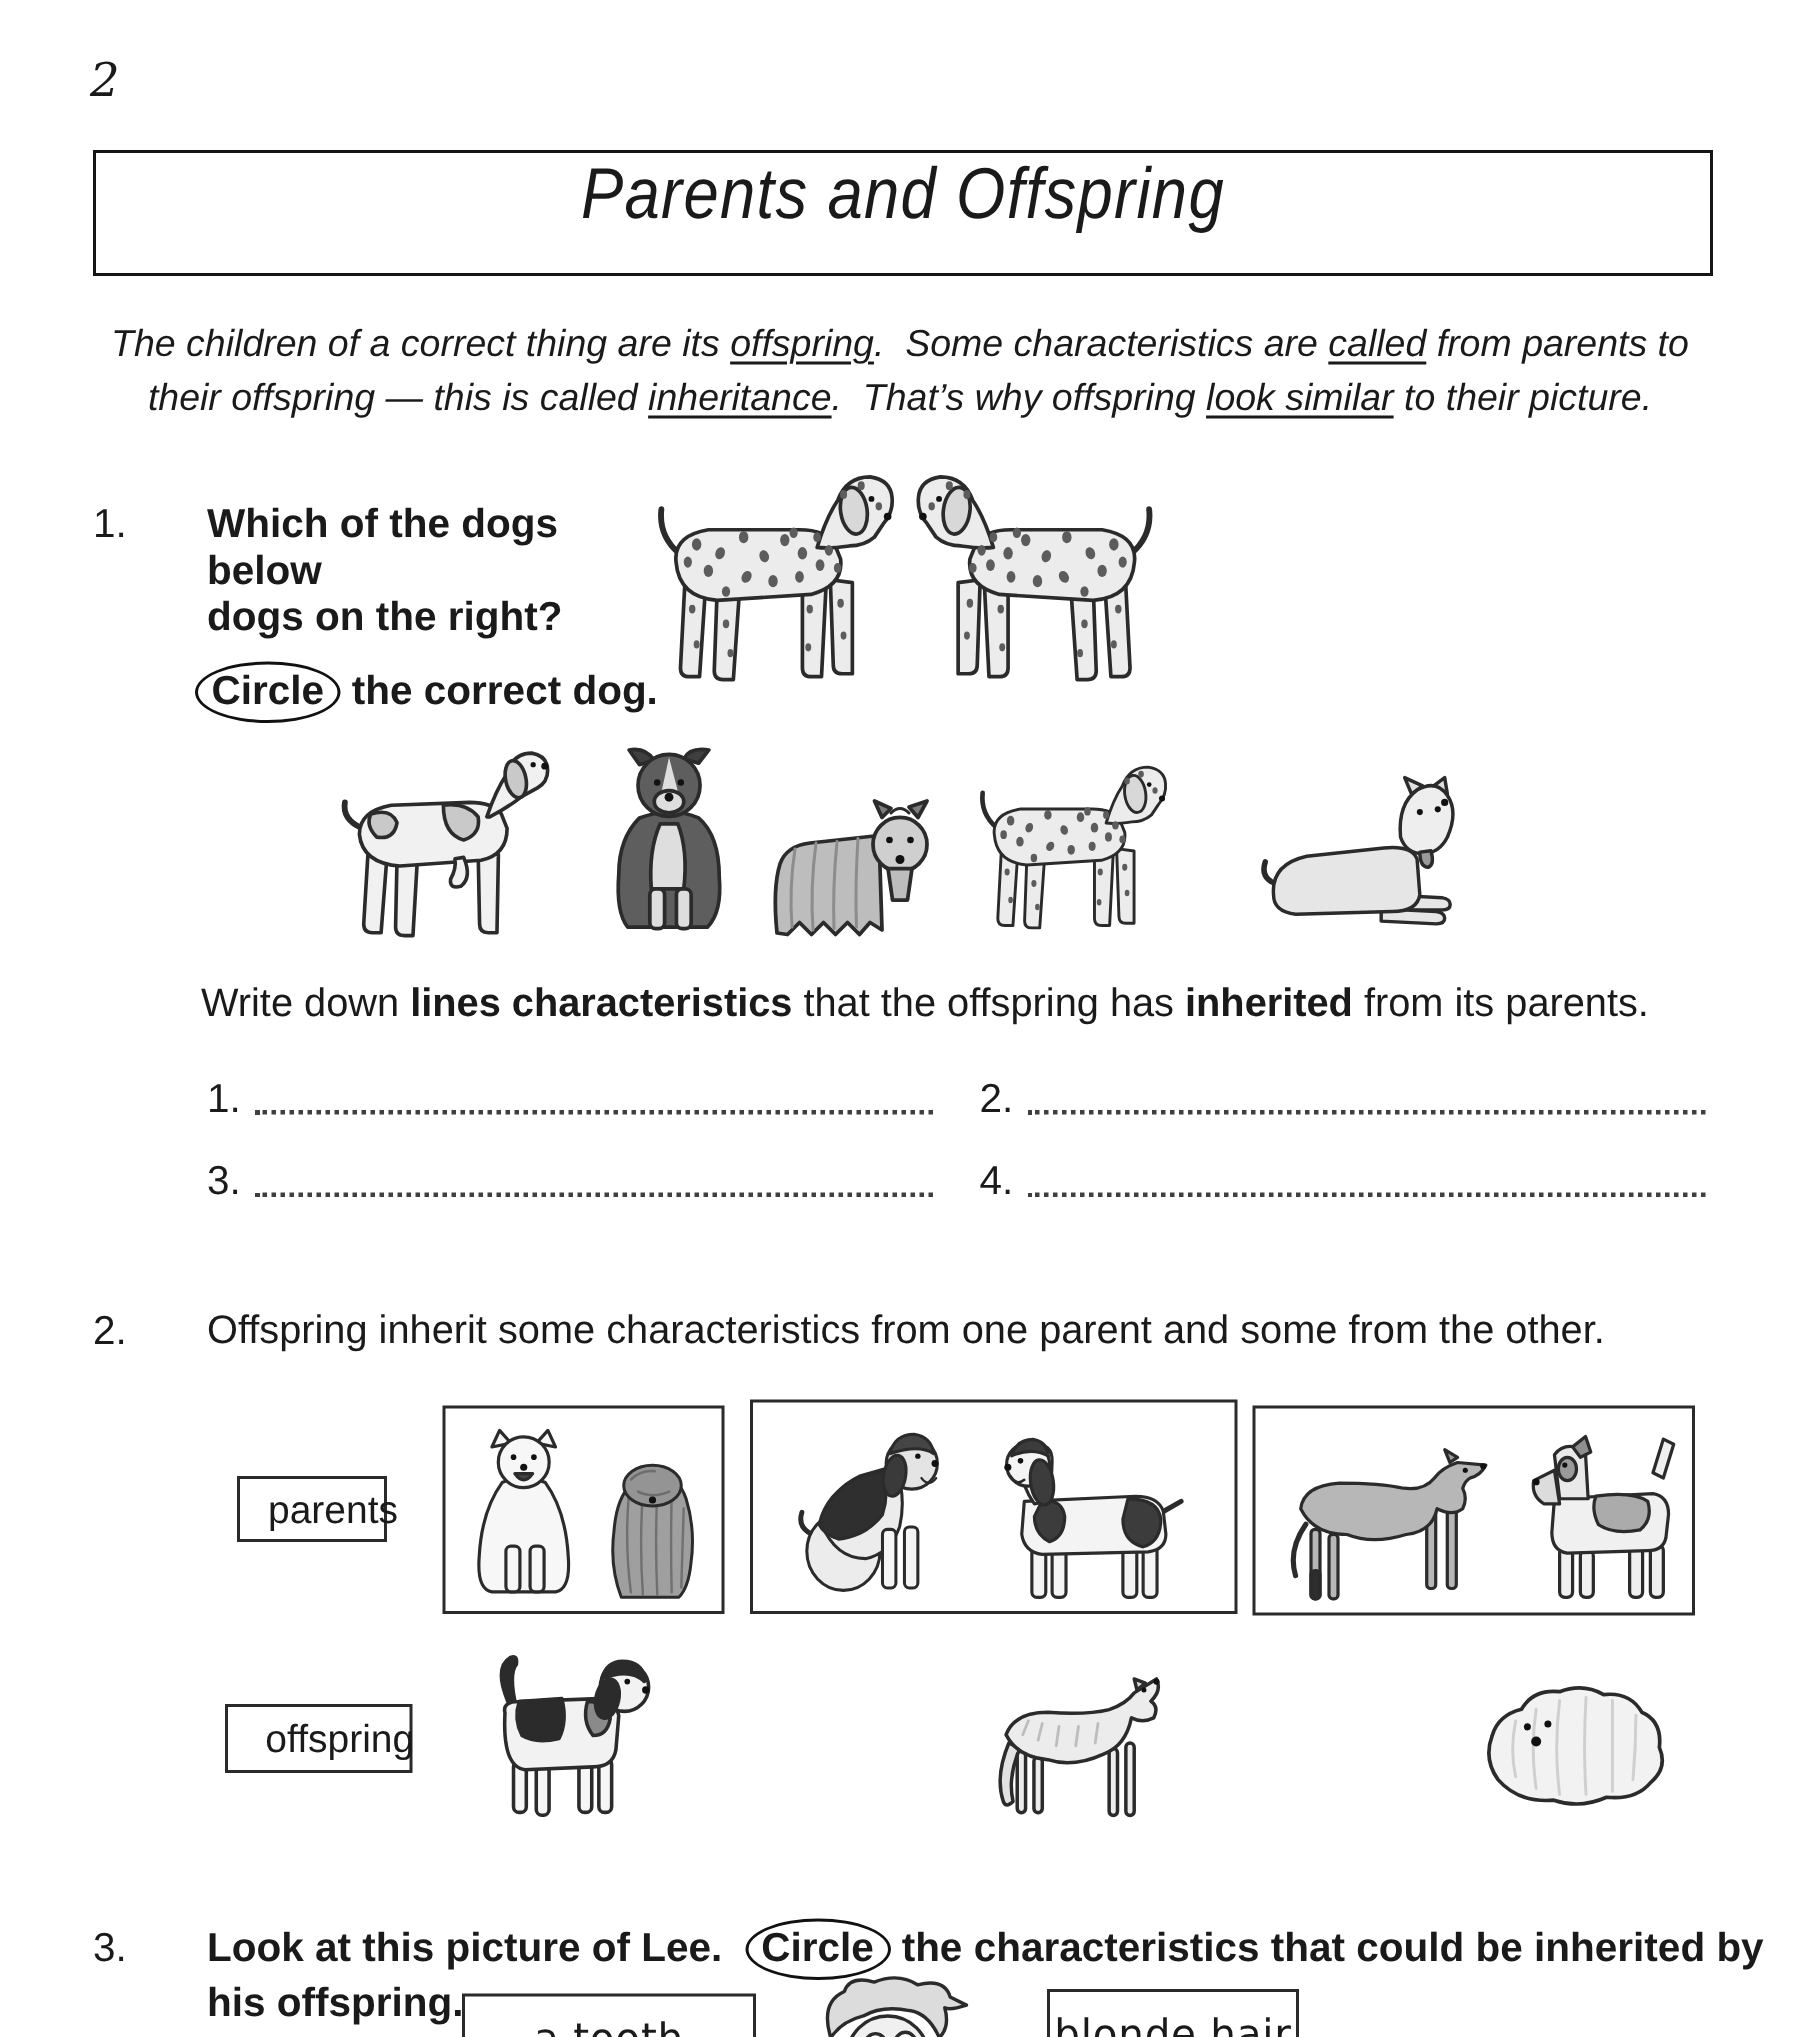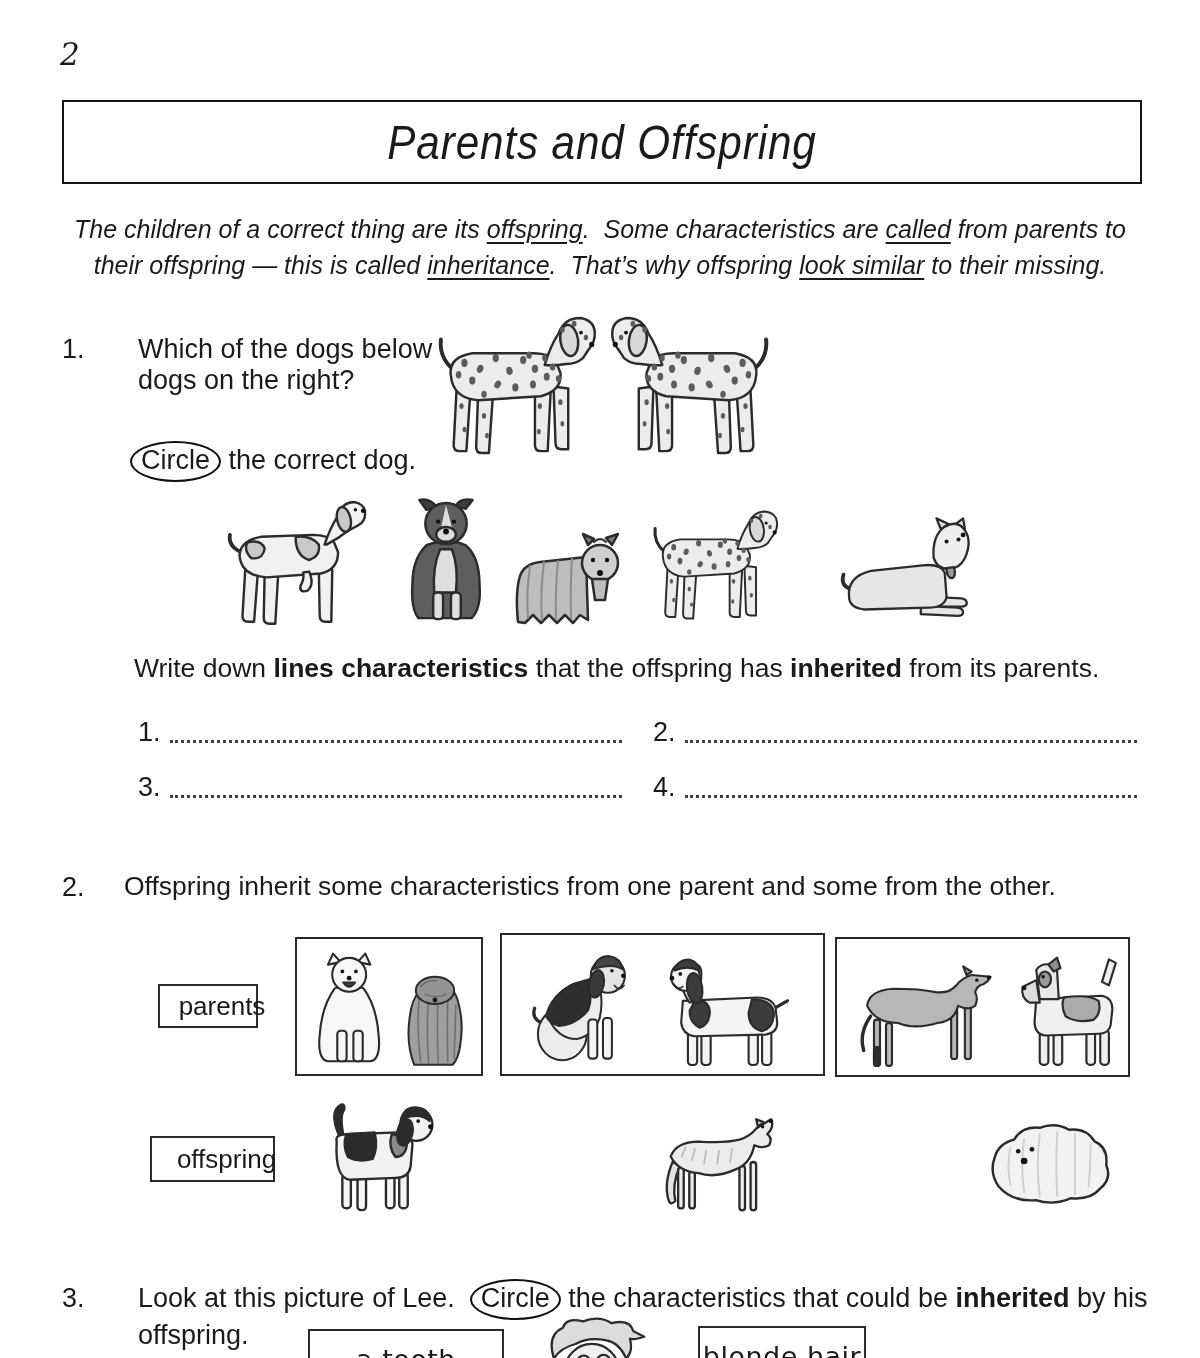--- a/index.html
+++ b/index.html
@@ -2,27 +2,27 @@
 <html><head>
 <meta charset="utf-8">
 <style>
   html,body{margin:0;padding:0;}
   body{width:1200px;height:1358px;overflow:hidden;background:#fff;position:relative;
        font-family:"Liberation Sans",sans-serif;color:#1a1a1a;}
   .abs{position:absolute;}
   svg{display:block;overflow:visible;}
   .pagenum{font-family:"DejaVu Serif",serif;font-style:italic;font-size:31px;}
   .titlebox{left:62px;top:100px;width:1076px;height:80px;border:2.5px solid #151515;
-            display:flex;align-items:center;justify-content:center;}
+            display:flex;align-items:flex-start;justify-content:center;}
   .title{font-style:italic;font-size:48px;letter-spacing:1px;transform:scaleX(.88);white-space:nowrap;}
   .intro{left:40px;top:211px;width:1120px;text-align:center;font-style:italic;
          font-size:25px;line-height:36px;}
   .u{text-decoration:underline;text-underline-offset:4px;text-decoration-thickness:2px;}
   .qnum{font-size:27px;}
-  .qtext{font-size:27px;line-height:31px;}
+  .qtext{font-size:27px;line-height:31px;font-weight:bold;}
   .body26{font-size:26.5px;line-height:33px;}
   .oval{display:inline-block;border:2.5px solid #111;border-radius:50%;padding:2px 9px 4px;}
   .ansrow{display:flex;align-items:flex-end;font-size:27px;height:34px;}
   .dotline{flex:1;border-bottom:3.2px dotted #3f3f3f;margin:0 0 5px 9px;}
   .wbox{border:2.5px solid #2a2a2a;box-sizing:border-box;background:#fff;}
   .lblbox{display:flex;align-items:center;justify-content:center;font-size:26px;padding-left:28px;}
   .pairbox{display:flex;align-items:flex-end;justify-content:center;gap:14px;padding-bottom:4px;}
   .charbox{text-align:center;font-size:27px;padding-top:13px;letter-spacing:.5px;
            font-family:"DejaVu Sans",sans-serif;}
 </style>
@@ -30,21 +30,21 @@
 <body>
 
 <div class="abs pagenum" style="left:60px;top:36px;">2</div>
 
 <div class="abs titlebox">
   <span class="title">Parents and Offspring</span>
 </div>
 
 <div class="abs intro">
   <div><span>The children of a correct thing are its </span><span class="u">offspring</span><span>.&nbsp; Some characteristics are </span><span class="u">called</span><span> from parents to</span></div>
-  <div><span>their offspring — this is called </span><span class="u">inheritance</span><span>.&nbsp; That’s why offspring </span><span class="u">look similar</span><span> to their missing.</span></div>
+  <div><span>their offspring — this is called </span><span class="u">inheritance</span><span>.&nbsp; That’s why offspring </span><span class="u">look similar</span><span> to their picture.</span></div>
 </div>
 
 <div class="abs qnum" style="left:62px;top:334px;">1.</div>
 <div class="abs qtext" style="left:138px;top:334px;width:300px;">
   <div>Which of the dogs below</div>
   <div>dogs on the right?</div>
 </div>
 <div class="abs qtext" style="left:130px;top:441px;">
   <span class="oval">Circle</span><span> the correct dog.</span>
 </div>
@@ -179,21 +179,21 @@
 <div class="abs ansrow" style="left:138px;top:769px;width:484px;">
   <span>3.</span>
     <div class="dotline"></div>
 </div>
 <div class="abs ansrow" style="left:653px;top:769px;width:484px;">
   <span>4.</span>
     <div class="dotline"></div>
 </div>
 
 <div class="abs qnum" style="left:62px;top:872px;">2.</div>
-<div class="abs body26" style="left:124px;top:870px;width:940px;">
+<div class="abs body26" style="left:138px;top:870px;width:940px;">
   <div>Offspring inherit some characteristics from one parent and some from the other.</div>
 </div>
 
 <div class="abs wbox lblbox" style="left:158px;top:984px;width:100px;height:44px;">
   <span>parents</span>
 </div>
 
 <div class="abs wbox pairbox" style="left:295px;top:937px;width:188px;height:139px;">
   <svg width="78" height="120" viewBox="0 0 92 135">
     <g stroke="#2b2b2b" stroke-width="2.5" stroke-linejoin="round" stroke-linecap="round">

